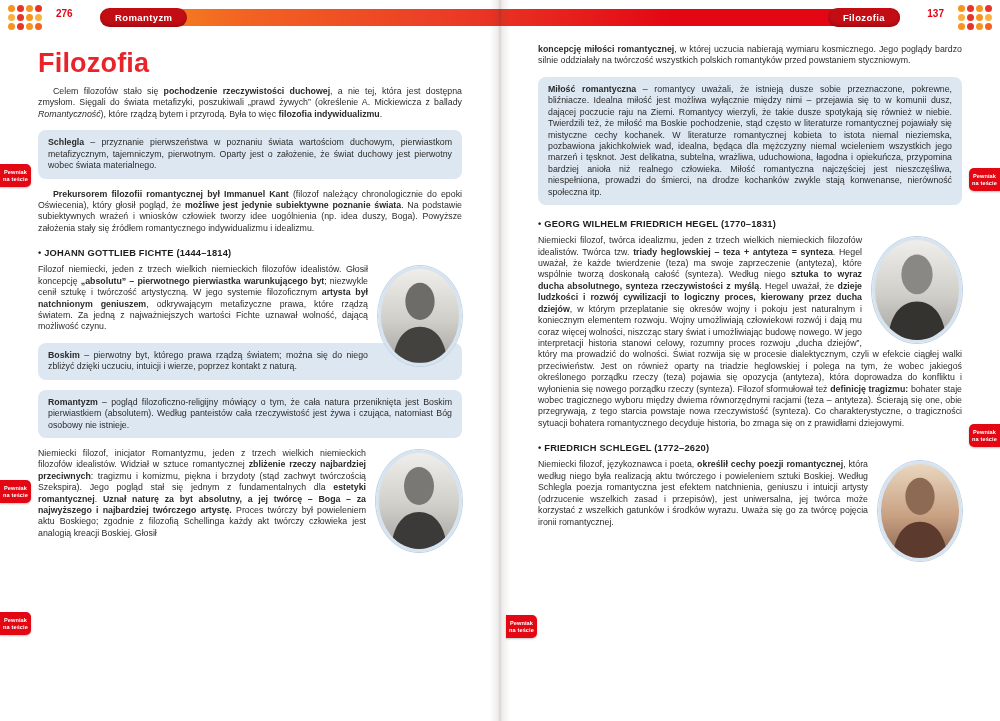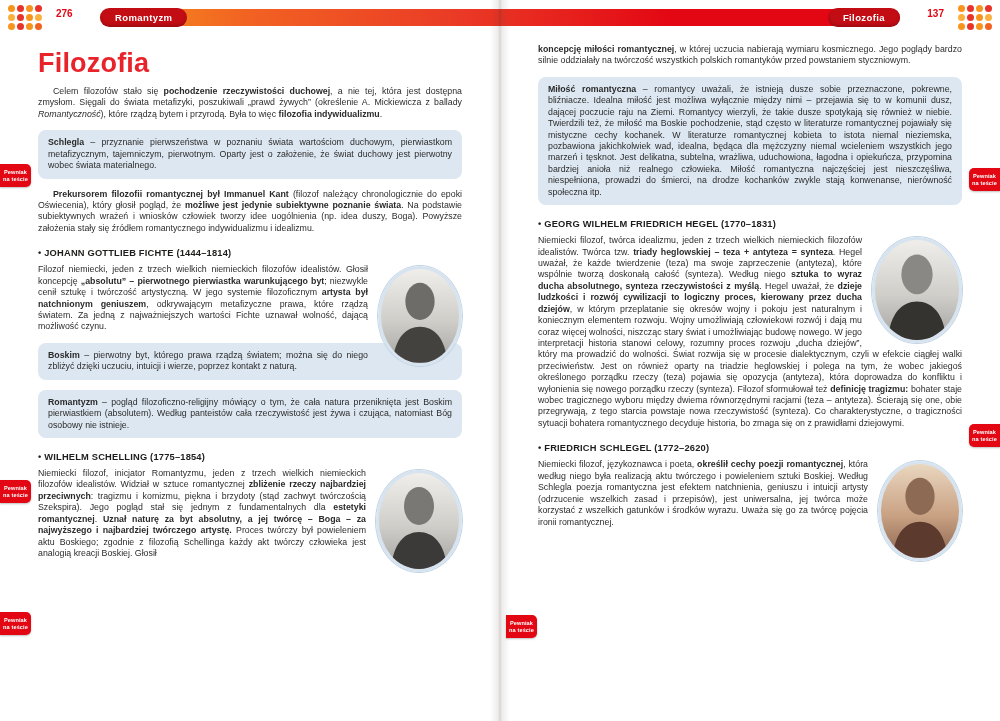--- a/index.html
+++ b/index.html
@@ -140,21 +140,20 @@
   </p>
 
   <div class="defbox">
     <p><b>Boskim</b> – pierwotny byt, którego prawa rządzą światem; można się do niego zbliżyć dzięki uczuciu, intuicji i wierze, poprzez kontakt z naturą.</p>
   </div>
 
   <div class="defbox">
     <p><b>Romantyzm</b> – pogląd filozoficzno-religijny mówiący o tym, że cała natura przeniknięta jest Boskim pierwiastkiem (absolutem). Według panteistów cała rzeczywistość jest żywa i czująca, natomiast Bóg osobowy nie istnieje.</p>
   </div>
 
-  <div class="phead">WILHELM SCHELLING (1775–1854)</div>
   <p class="para">
     <span class="portrait">
       <svg viewBox="0 0 80 96" width="80" height="96">
         <ellipse cx="40" cy="33" rx="15" ry="19" fill="#7a7874"></ellipse>
         <path d="M12 96 C14 70 26 59 40 59 C54 59 66 70 68 96 Z" fill="#3c3a38"></path>
       </svg>
     </span>
     <span>Niemiecki filozof, inicjator Romantyzmu, jeden z trzech wielkich niemieckich filozofów idealistów. Widział w sztuce romantycznej <b>zbliżenie rzeczy najbardziej przeciwnych</b>: tragizmu i komizmu, piękna i brzydoty (stąd zachwyt twórczością Szekspira). Jego pogląd stał się jednym z fundamentalnych dla <b>estetyki romantycznej</b>. <b>Uznał naturę za byt absolutny, a jej twórcę – Boga – za najwyższego i najbardziej twórczego artystę.</b> Proces twórczy był powieleniem aktu Boskiego; zgodnie z filozofią Schellinga każdy akt twórczy człowieka jest analogią kreacji Boskiej. Głosił</span>
   </p>
 </div>

